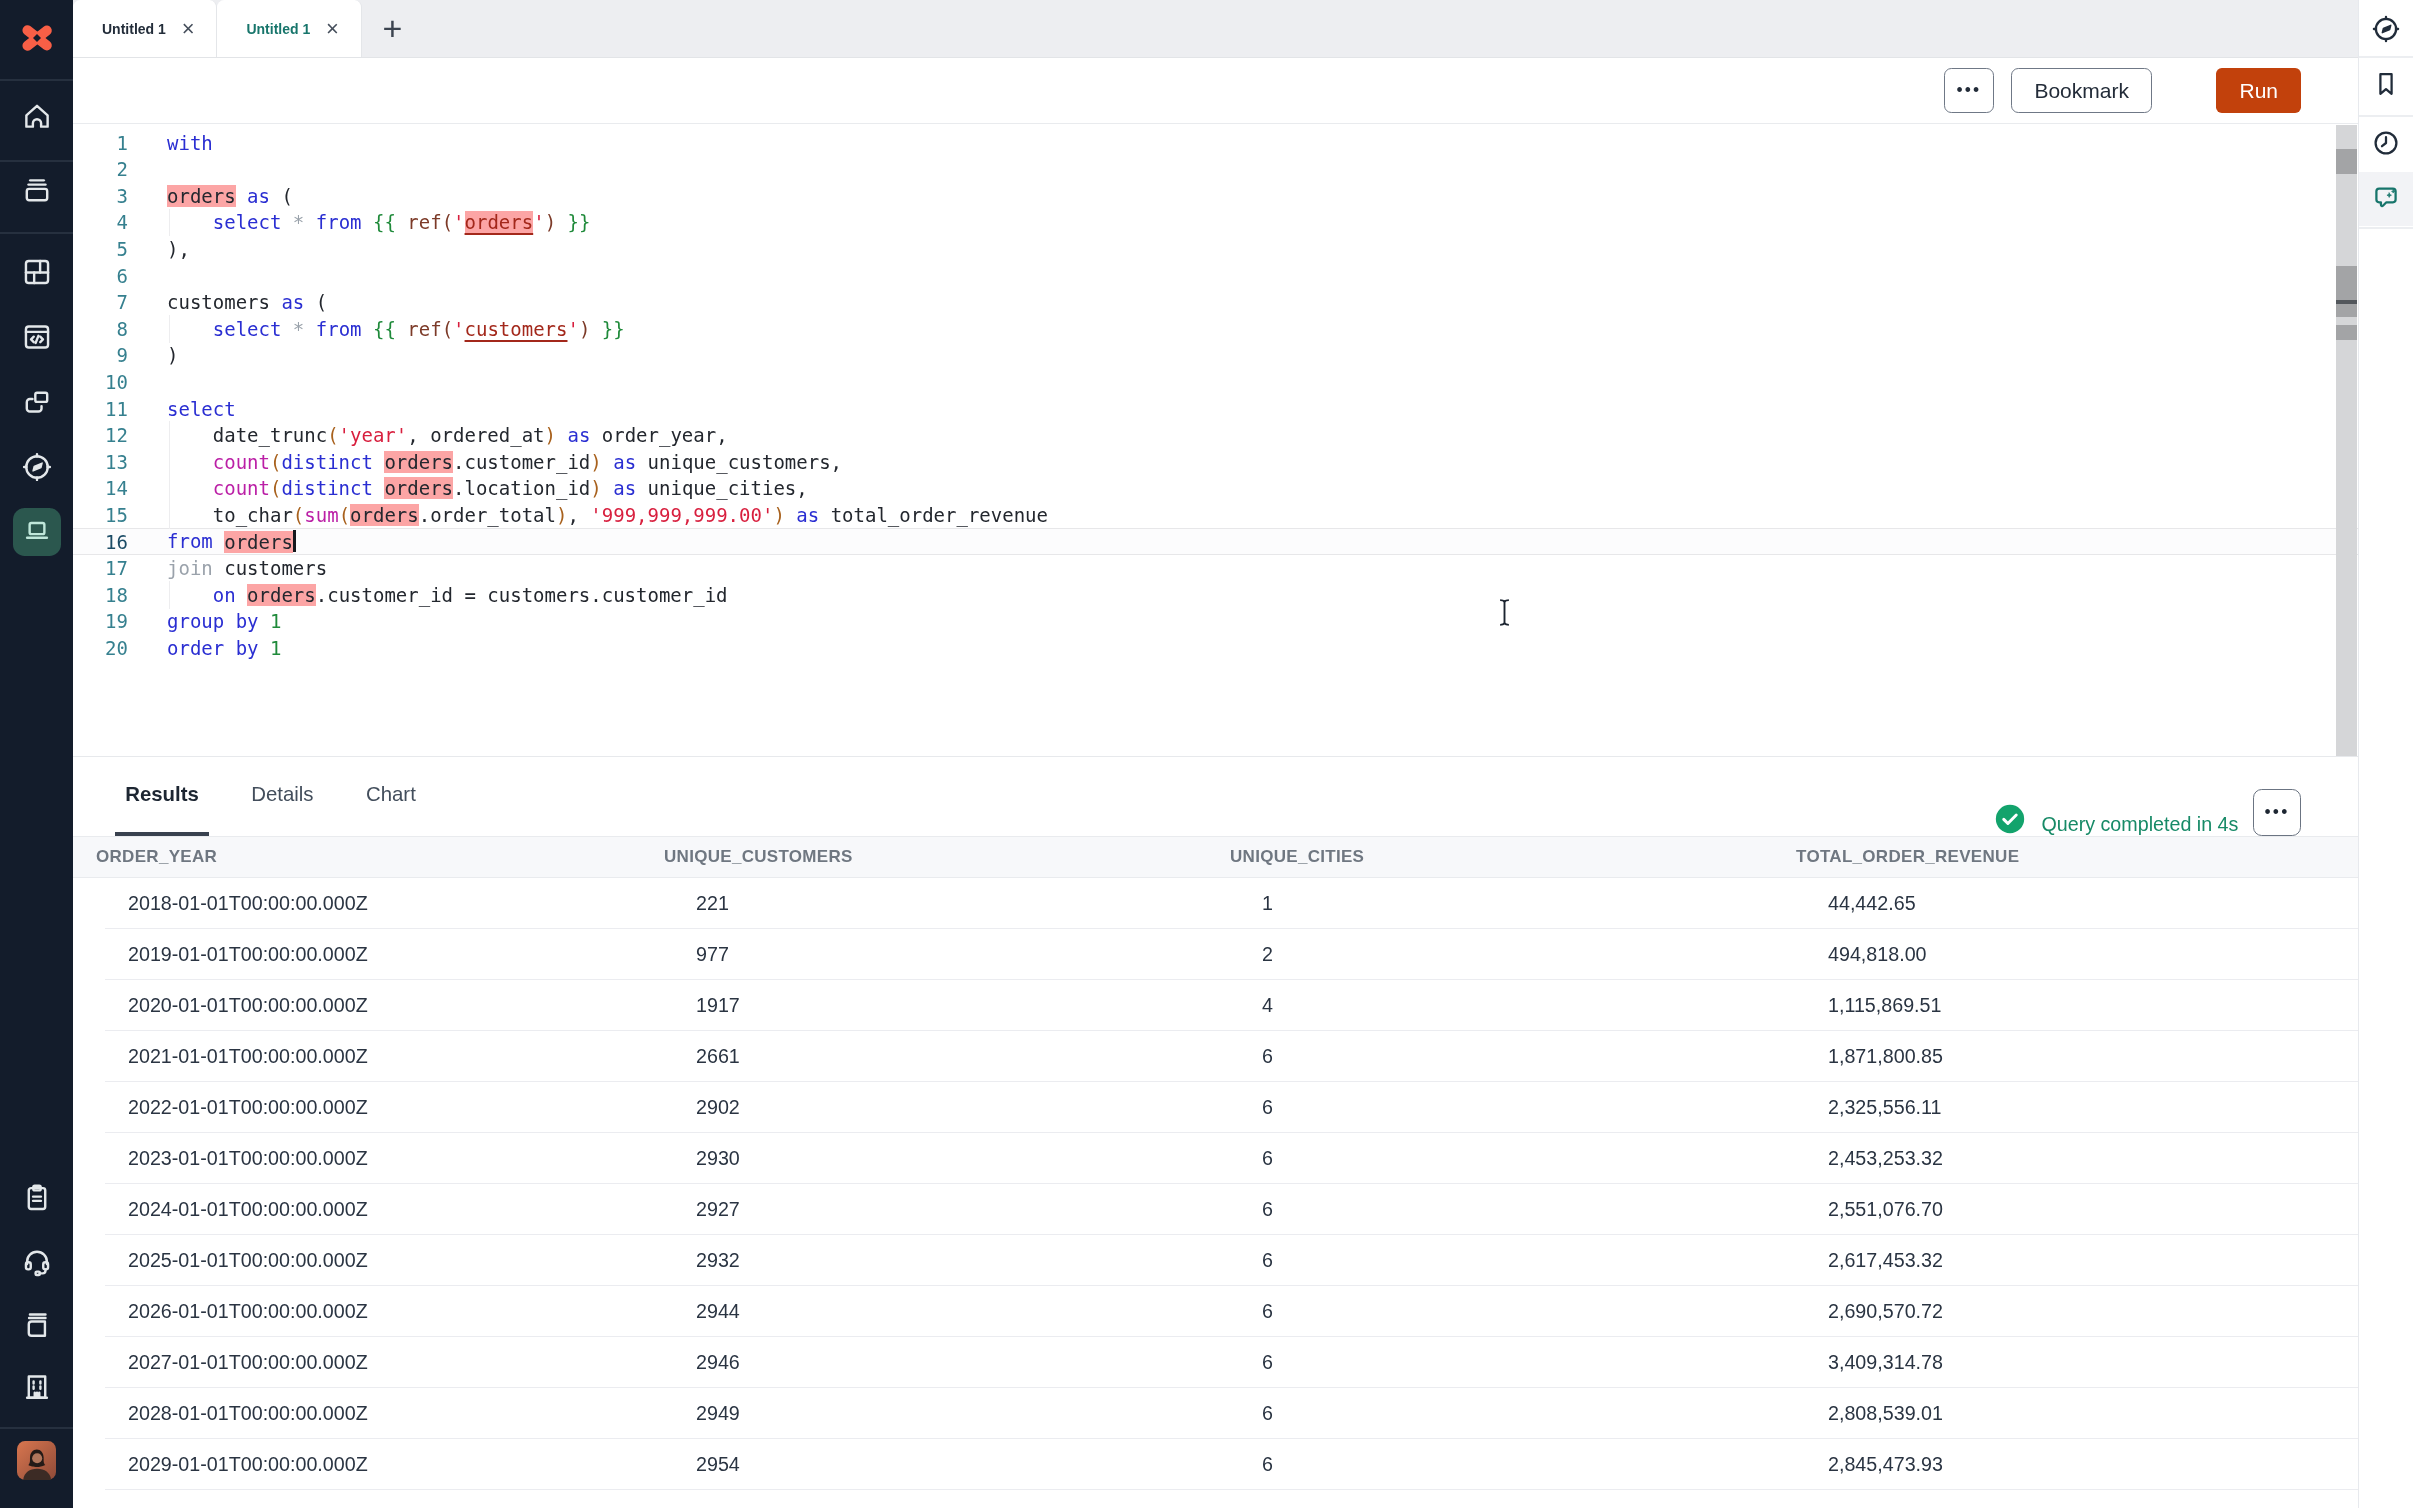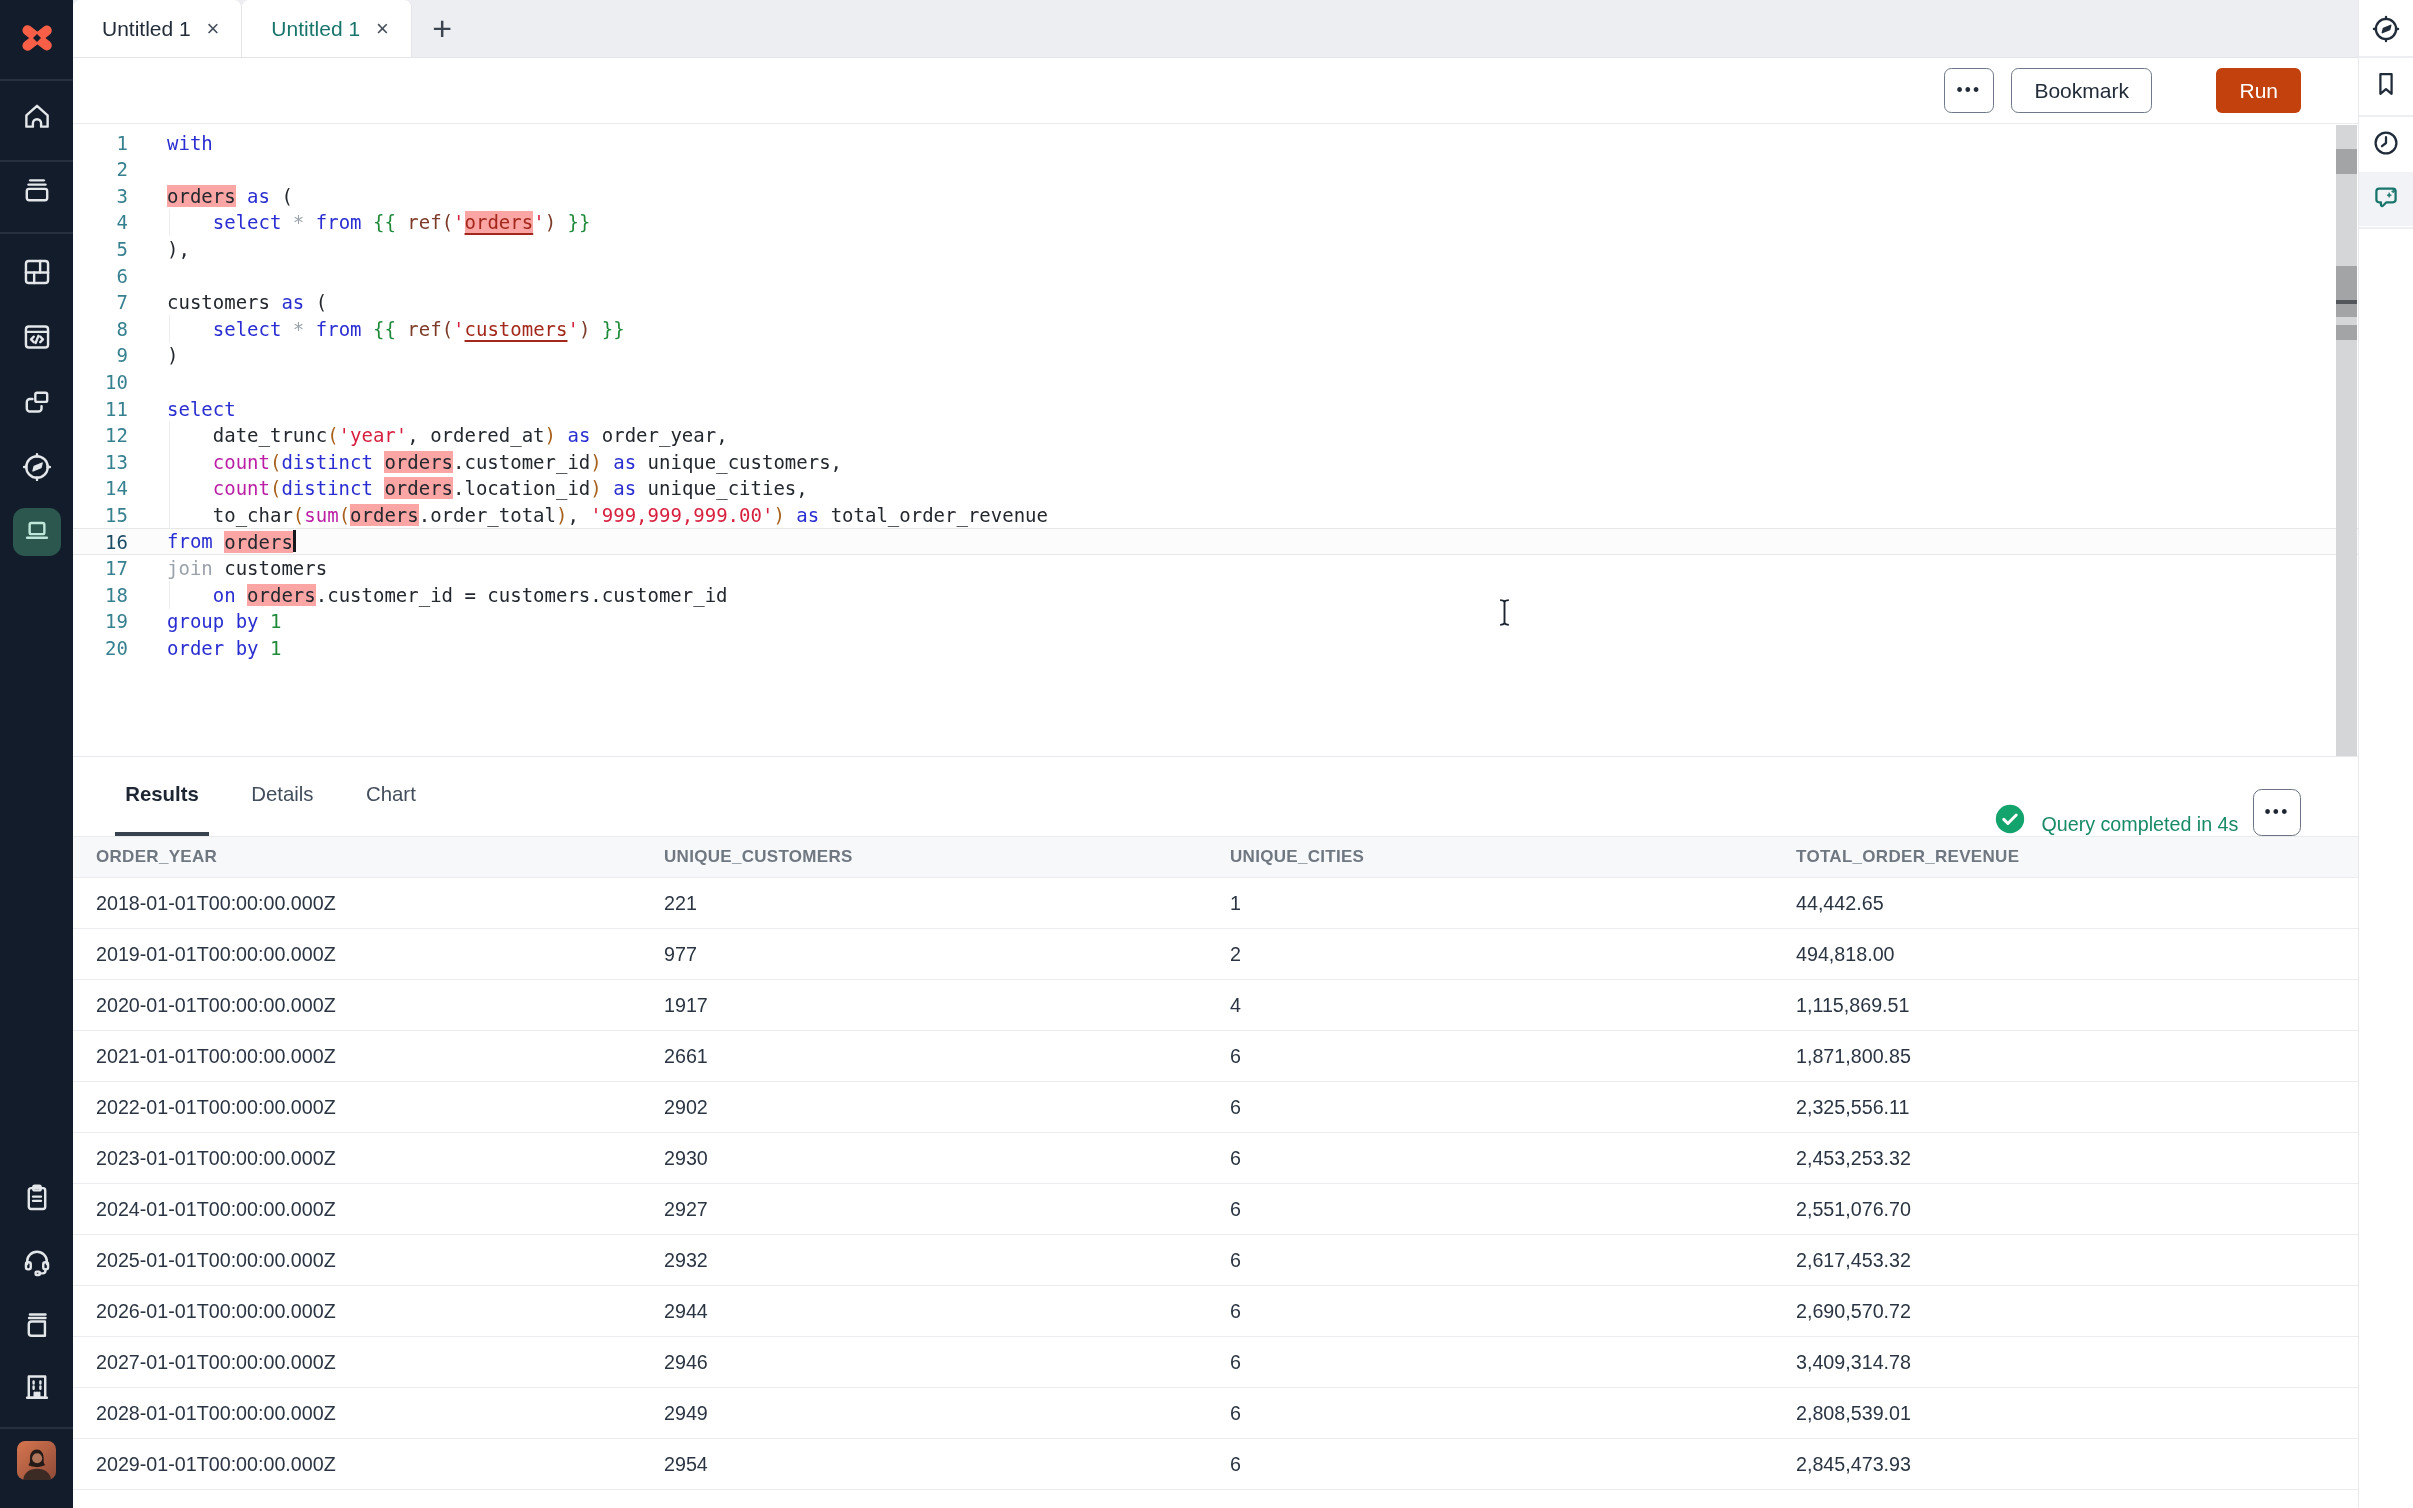--- a/index.html
+++ b/index.html
@@ -28,21 +28,21 @@
   .sr-div { position:absolute; left:0; width:100%; height:1.5px; background:#eceef1; }
 
   
   .main { position:absolute; left:73px; right:55px; top:0; bottom:0; background:#fff; }
 
   
   .tabbar { position:absolute; top:0; left:0; right:0; height:58px; background:#edeef1;
             border-bottom:1.5px solid #e2e4e7; display:flex; }
   .tab { display:flex; align-items:center; gap:13px; padding:0 19px 0 29px; background:#fff;
          border-right:1.5px solid #e4e6e9; border-radius:7.3px 7.3px 0 0; cursor:pointer; }
-  .tab-label { font-size:21px; color:#232d3a; white-space:nowrap; }
+  .tab-label { font-size:14px; color:#232d3a; white-space:nowrap;font-weight:bold; }
   .tab.alt .tab-label { color:#17756b; }
   .tab-close { font-size:22px; color:#454e5b; line-height:1; padding:2.9px; cursor:pointer; }
   .tab-plus { width:61px; display:flex; align-items:center; justify-content:center;
               font-size:34px; color:#3c4450; font-weight:300; cursor:pointer; }
 
   
   .toolbar { position:absolute; top:58px; left:0; right:0; height:66px; background:#fff;
              border-bottom:1.5px solid #e9ebee; display:flex; align-items:center;
              justify-content:flex-end; gap:17.5px; padding-right:57px; }
   .btn { height:45px; display:flex; align-items:center; justify-content:center; cursor:pointer;
@@ -97,21 +97,21 @@
   .status-text { font-size:19.7px; color:#178a67; }
   .btn-more-res { width:48px; height:47px; border:1.5px solid #6b7482; border-radius:8.7px;
                   display:flex; align-items:center; justify-content:center; font-size:17.5px;
                   letter-spacing:2.2px; color:#1d2632; cursor:pointer; background:#fff; }
   .check-badge { width:34px; height:34px; }
 
   .grid-cols { display:grid; grid-template-columns:568px 566px 566px 1fr; padding-left:23px; }
   .res-head { position:absolute; top:79px; left:0; right:0; height:42px; background:#f7f8fa;
               border-top:1.5px solid #e9ebee; border-bottom:1.5px solid #e9ebee; align-content:center;
               font-size:17px; font-weight:bold; color:#6f7781; letter-spacing:0.3px; }
-  .res-body { position:absolute; top:121px; left:0; right:0; bottom:0; overflow:hidden; }
+  .res-body { position:absolute; top:121px; left:0; right:0; bottom:0; overflow:hidden;padding-left:32px; }
   .res-row { height:51px; border-bottom:1.5px solid #ebecf0; align-content:center;
              font-size:19.7px; color:#2a3442; background:#fff; }
 </style>
 </head>
 <body>
 
 <div id="root">
 
   <nav class="sidebar-left">
     <div class="sl-logo">

